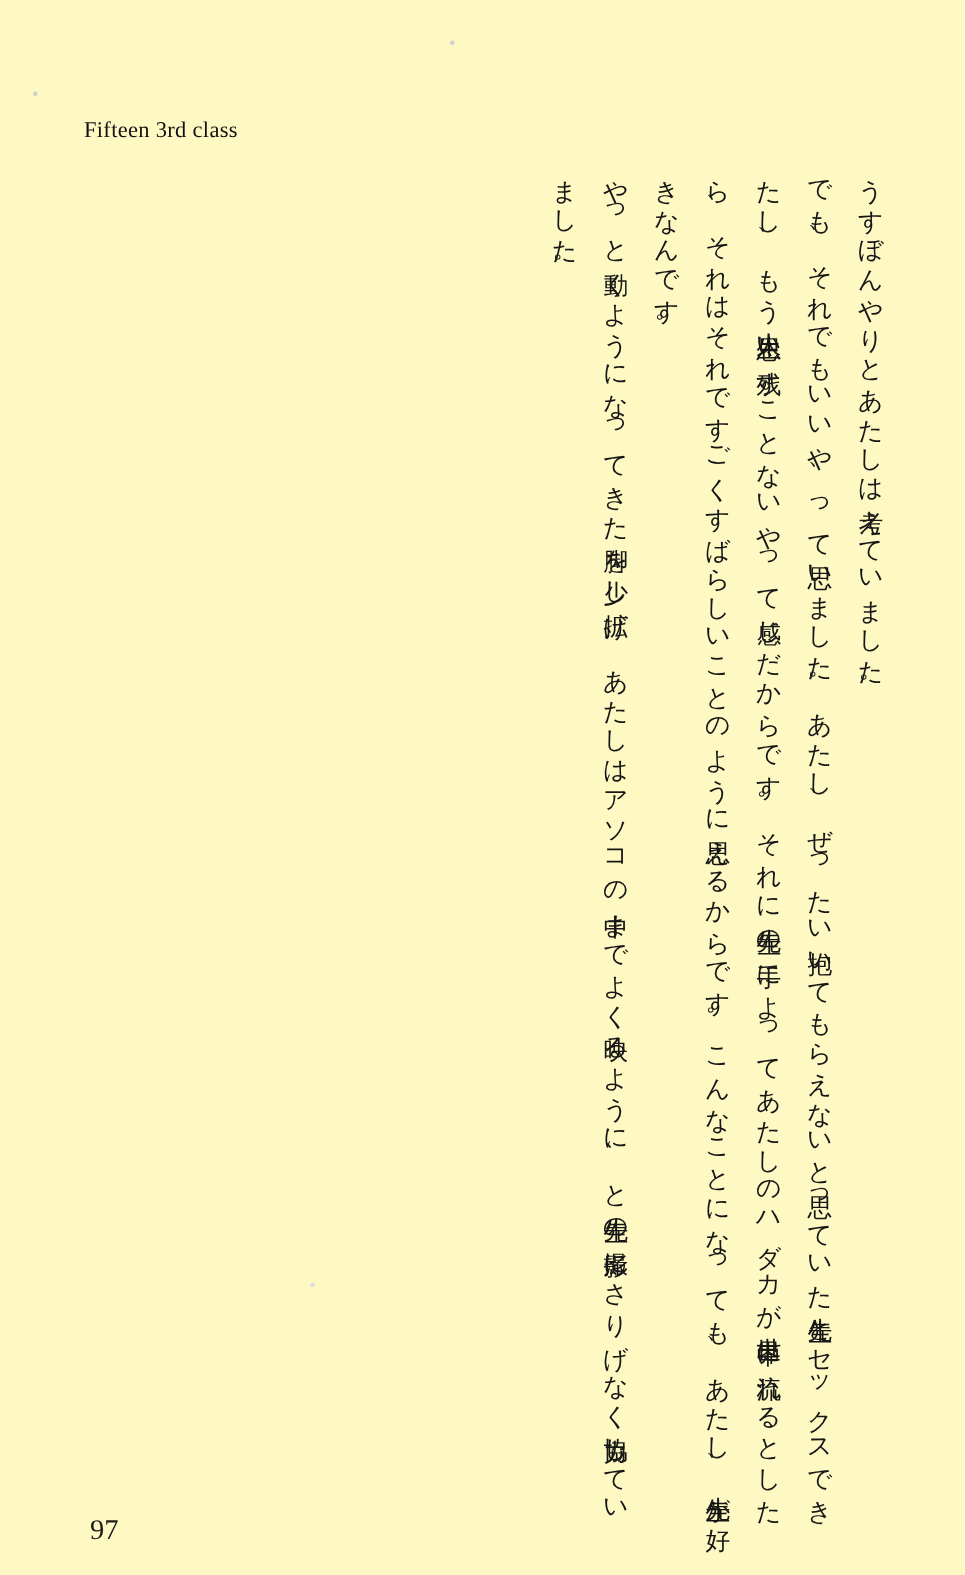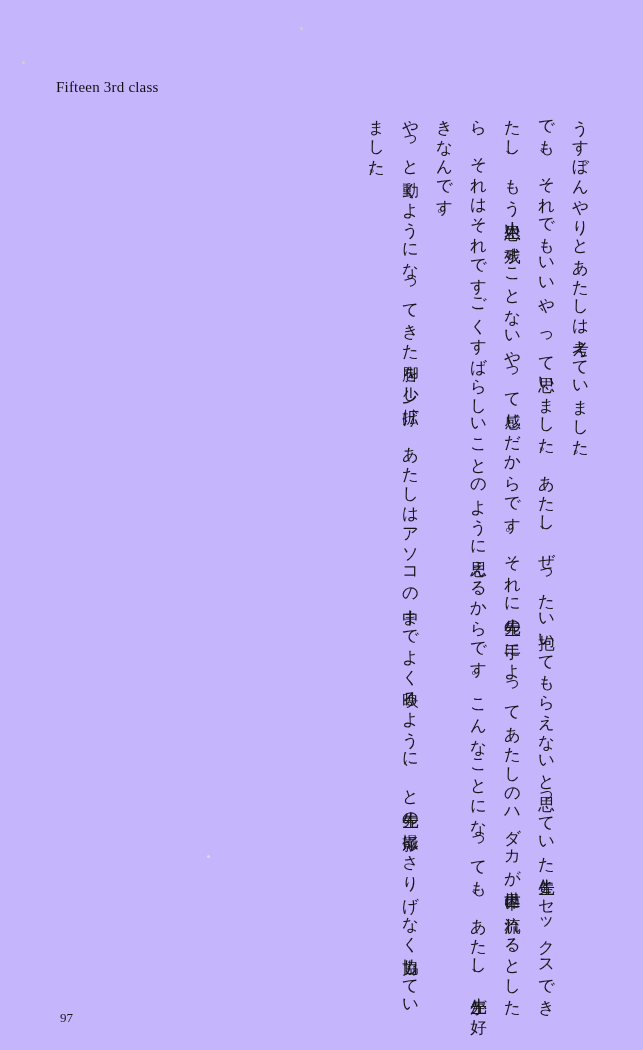--- a/index.html
+++ b/index.html
@@ -12,21 +12,21 @@
     height: 1050px;
     position: relative;
     overflow: hidden;
     font-family: "Liberation Serif", serif;
     color: #1a1a1a;
   }
 
   .page {
     position: absolute;
     inset: 0;
-    background: #c4b5fd;
+    background: #fef9c3;
   }
 
   
   .speck {
     position: absolute;
     background: #cfcfcf;
     border-radius: 50%;
   }
   .speck-1 { left: 300px; top: 27px; width: 3px; height: 3px; }
   .speck-2 { left: 22px;  top: 61px; width: 3px; height: 3px; }
@@ -57,21 +57,21 @@
     color: #161616;
     text-align: justify;
     white-space: pre-wrap;
   }
 
   .page-number {
     position: absolute;
     left: 60px;
     top: 1010px;
     font-family: "Liberation Serif", serif;
-    font-size: 13px;
+    font-size: 19px;
     color: #1a1a1a;
   }
 </style>
 </head>
 <body>
 
 <div class="page">
 
   <div class="speck speck-1"></div>
   <div class="speck speck-2"></div>

